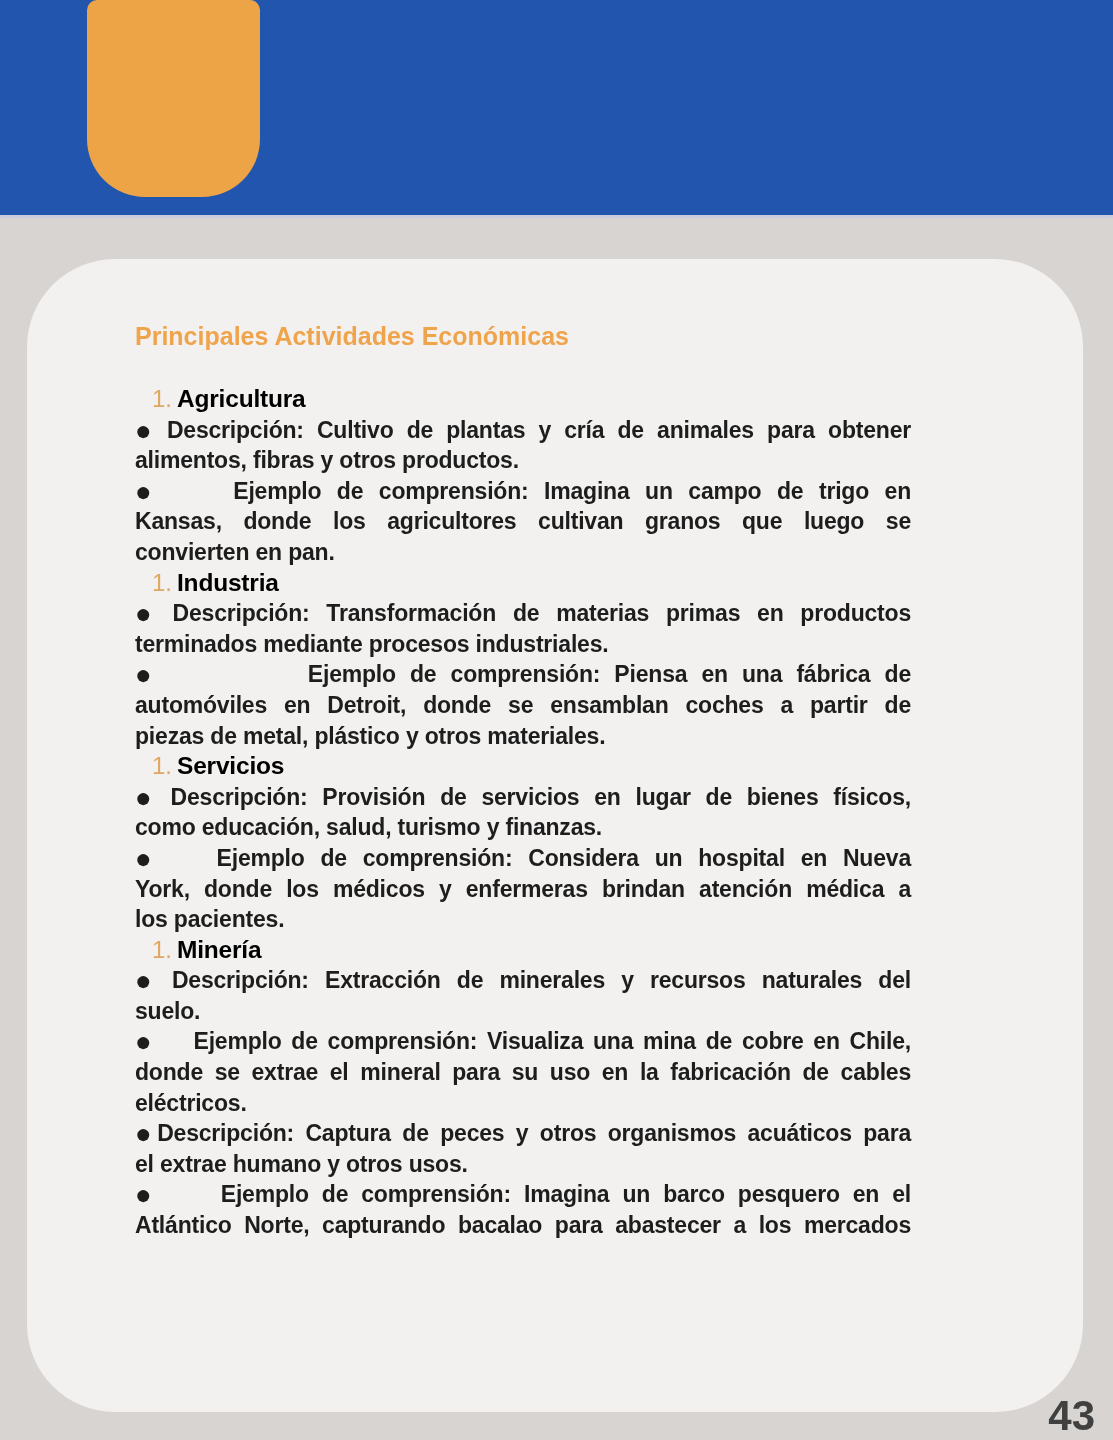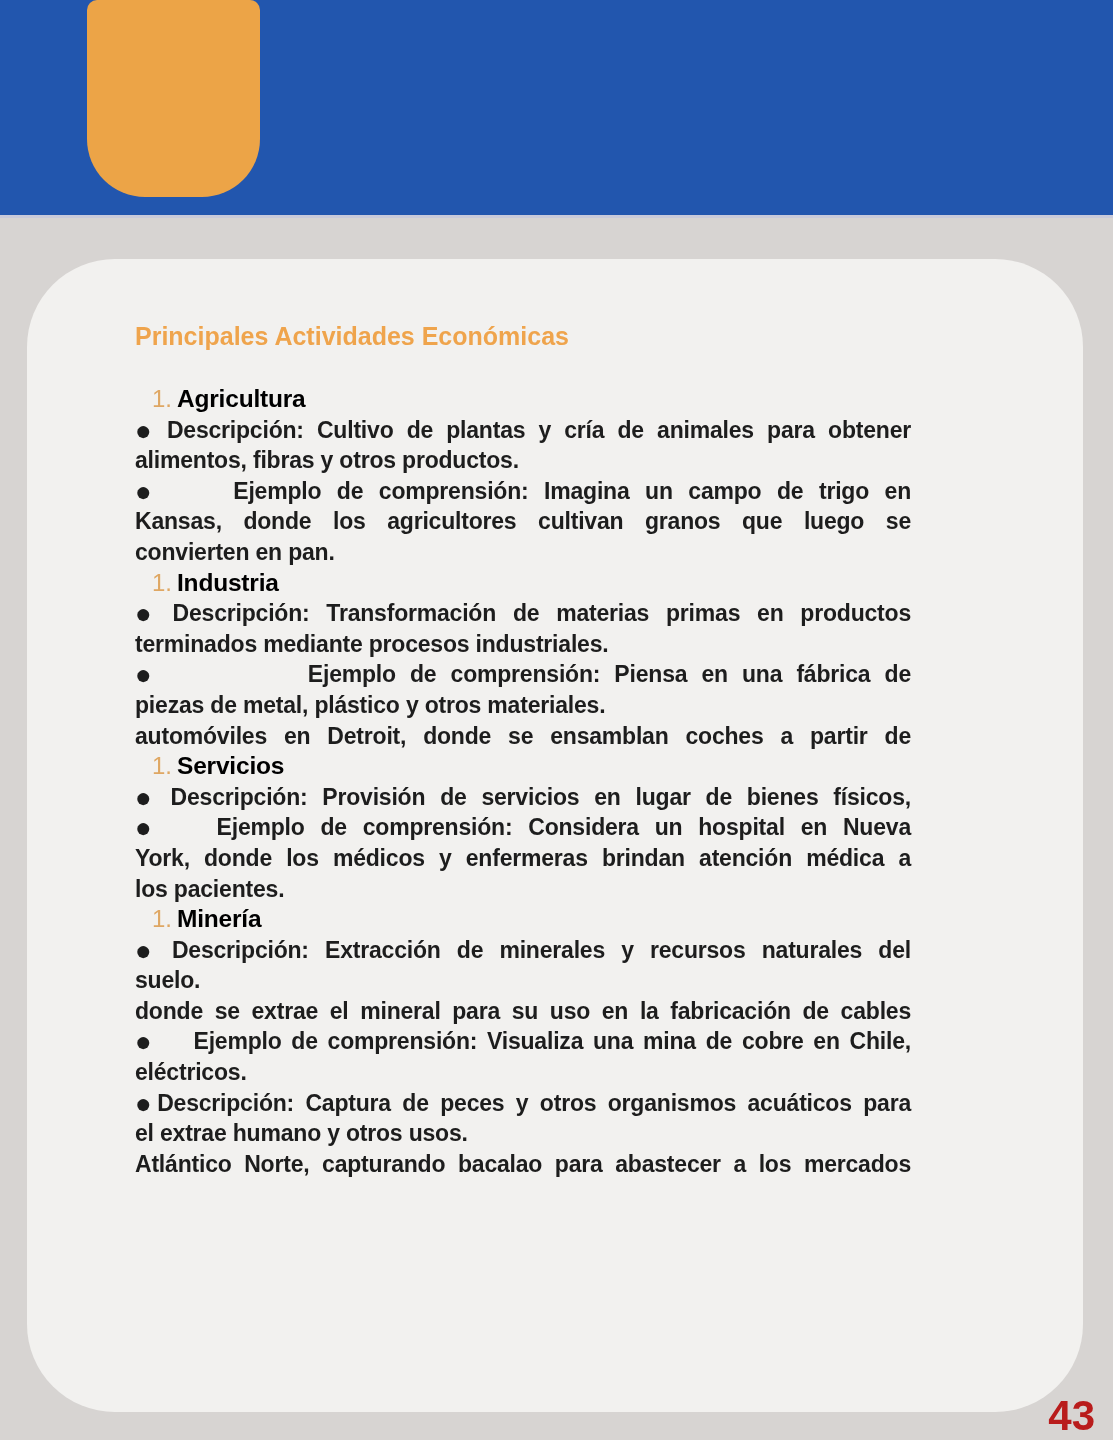--- a/index.html
+++ b/index.html
@@ -73,21 +73,21 @@
     font-size:28px;
     line-height:1;
     vertical-align:-2px;
     letter-spacing:0;
   }
   .page-number{
     position:absolute;
     right:18px;bottom:3px;
     font-size:42px;
     font-weight:bold;
-    color:#b91c1c;
+    color:#404040;
     line-height:1;
   }
 </style>
 </head>
 <body>
 
 <div class="page">
 
   <div class="top-band">
     <div class="orange-tab"></div>
@@ -110,53 +110,55 @@
             </div>
           </section>
           <section>
             <div class="heading"><span class="num">1.</span><span class="label">Industria</span></div>
             <div class="para">
               <div class="line"><span class="bullet" style="margin-right: 10px;">●</span><span>Descripción: Transformación de materias primas en productos</span></div>
               <div class="line last"><span>terminados mediante procesos industriales.</span></div>
             </div>
             <div class="para">
               <div class="line"><span class="bullet" style="margin-right: 148px;">●</span><span>Ejemplo de comprensión: Piensa en una fábrica de</span></div>
+              <div class="line"><span>automóviles en Detroit, donde se ensamblan coches a partir de</span></div>
               <div class="line last"><span>piezas de metal, plástico y otros materiales.</span></div>
-              <div class="line"><span>automóviles en Detroit, donde se ensamblan coches a partir de</span></div>
             </div>
           </section>
           <section>
             <div class="heading"><span class="num">1.</span><span class="label">Servicios</span></div>
             <div class="para">
               <div class="line"><span class="bullet" style="margin-right: 10px;">●</span><span>Descripción: Provisión de servicios en lugar de bienes físicos,</span></div>
+              <div class="line last"><span>como educación, salud, turismo y finanzas.</span></div>
             </div>
             <div class="para">
               <div class="line"><span class="bullet" style="margin-right: 55px;">●</span><span>Ejemplo de comprensión: Considera un hospital en Nueva</span></div>
               <div class="line"><span>York, donde los médicos y enfermeras brindan atención médica a</span></div>
               <div class="line last"><span>los pacientes.</span></div>
             </div>
           </section>
           <section>
             <div class="heading"><span class="num">1.</span><span class="label">Minería</span></div>
             <div class="para">
               <div class="line"><span class="bullet" style="margin-right: 10px;">●</span><span>Descripción: Extracción de minerales y recursos naturales del</span></div>
               <div class="line last"><span>suelo.</span></div>
             </div>
             <div class="para">
+              <div class="line"><span class="bullet" style="margin-right: 38px;">●</span><span>Ejemplo de comprensión: Visualiza una mina de cobre en Chile,</span></div>
               <div class="line"><span>donde se extrae el mineral para su uso en la fabricación de cables</span></div>
-              <div class="line"><span class="bullet" style="margin-right: 38px;">●</span><span>Ejemplo de comprensión: Visualiza una mina de cobre en Chile,</span></div>
               <div class="line last"><span>eléctricos.</span></div>
             </div>
           </section>
           <section>
             <div class="para">
               <div class="line"><span class="bullet" style="margin-right: 0px;">●</span><span>Descripción: Captura de peces y otros organismos acuáticos para</span></div>
               <div class="line last"><span>el extrae humano y otros usos.</span></div>
             </div>
             <div class="para">
+              <div class="line"><span class="bullet" style="margin-right: 62px;">●</span><span>Ejemplo de comprensión: Imagina un barco pesquero en el</span></div>
               <div class="line"><span>Atlántico Norte, capturando bacalao para abastecer a los mercados</span></div>
             </div>
           </section>
         </div>
     </div>
   </div>
 
   <div class="page-number">43</div>
 
 </div>

